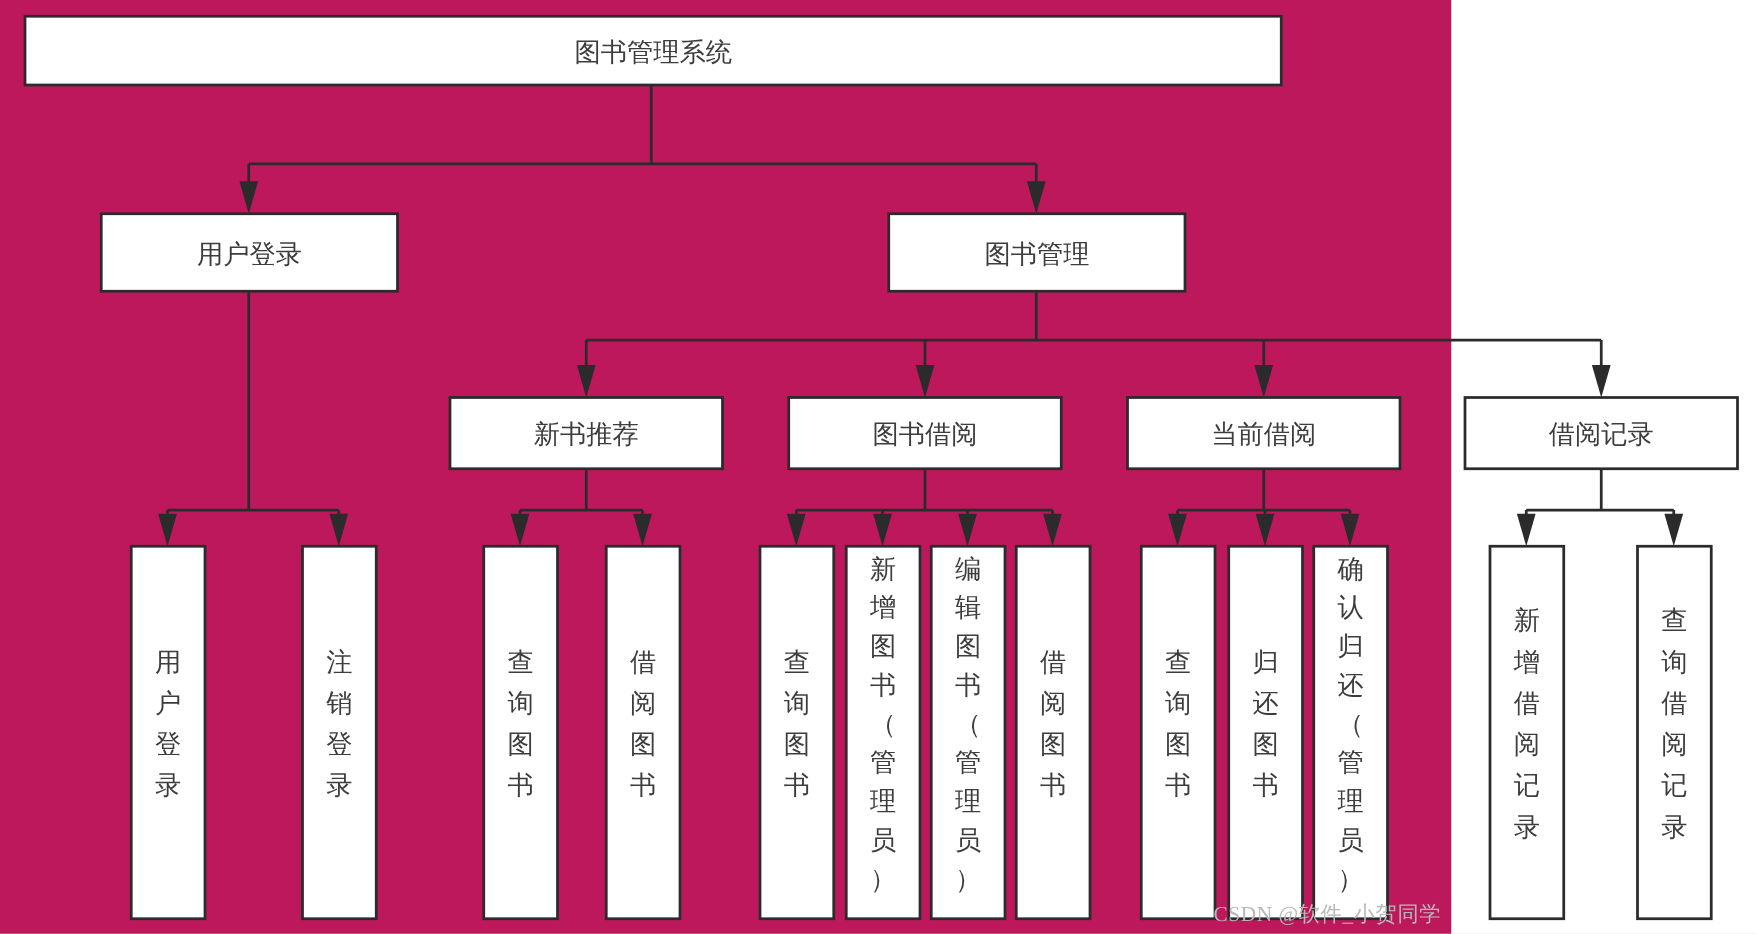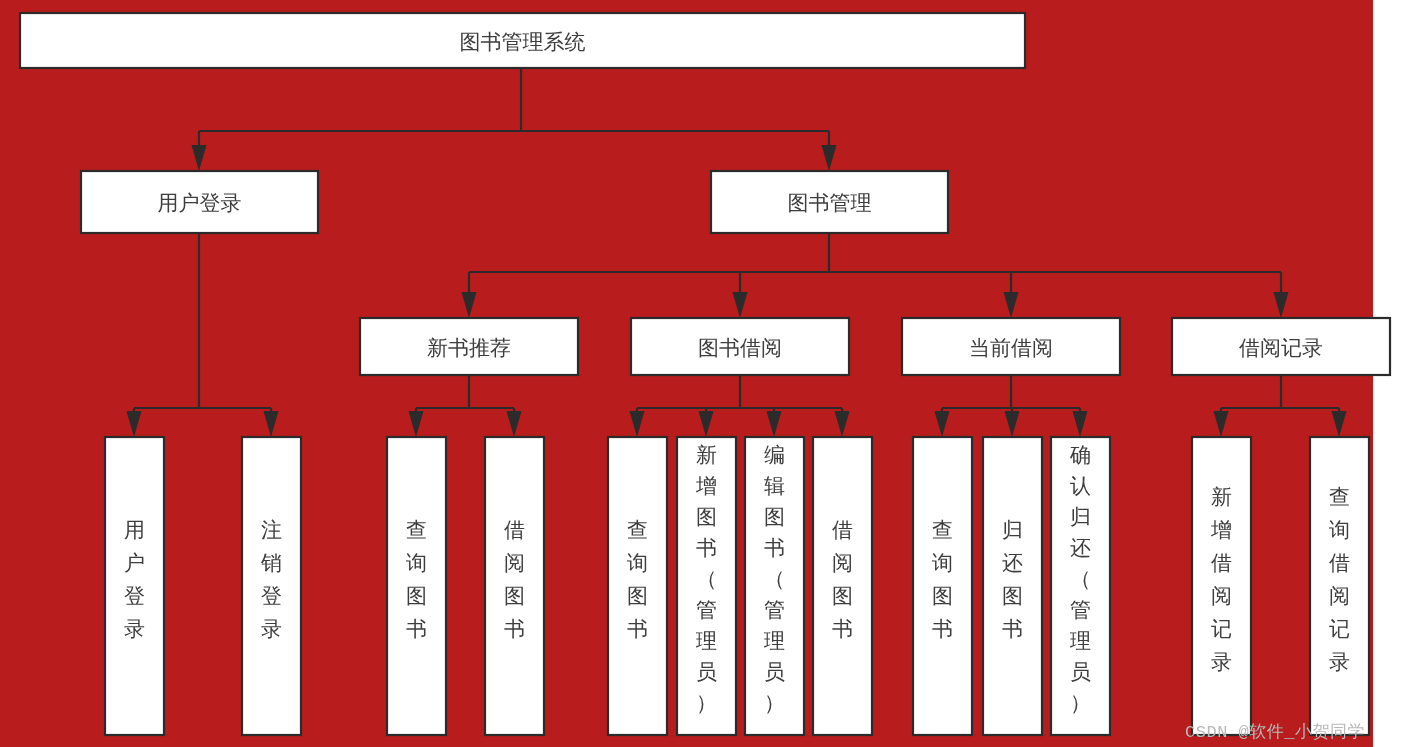--- a/index.html
+++ b/index.html
@@ -8,23 +8,23 @@
     background: #ffffff;
   }
   body {
     width: 1405px;
     height: 747px;
     overflow: hidden;
     font-family: "DejaVu Sans", "Liberation Sans", sans-serif;
   }
   #diagram-root {
     position: relative;
-    width: 1373px;
+    width: 1161px;
     height: 747px;
-    background: #b91c1c;
+    background: #be185d;
   }
   svg#tree-svg {
     position: absolute;
     left: 0;
     top: 0;
     width: 1405px;
     height: 747px;
     display: block;
   }
   .node-box {
@@ -52,21 +52,21 @@
     stroke-linecap: butt;
   }
   .arrow-head {
     fill: #2b2b2b;
     stroke: none;
   }
   .watermark {
     position: absolute;
     right: 8px;
     bottom: 4px;
-    font-family: Liberation Mono, monospace;
+    font-family: Liberation Serif, serif;
     font-size: 17px;
     color: #b8b8b8;
     letter-spacing: 0.5px;
     white-space: nowrap;
     pointer-events: none;
   }
 </style>
 </head>
 <body>
 

